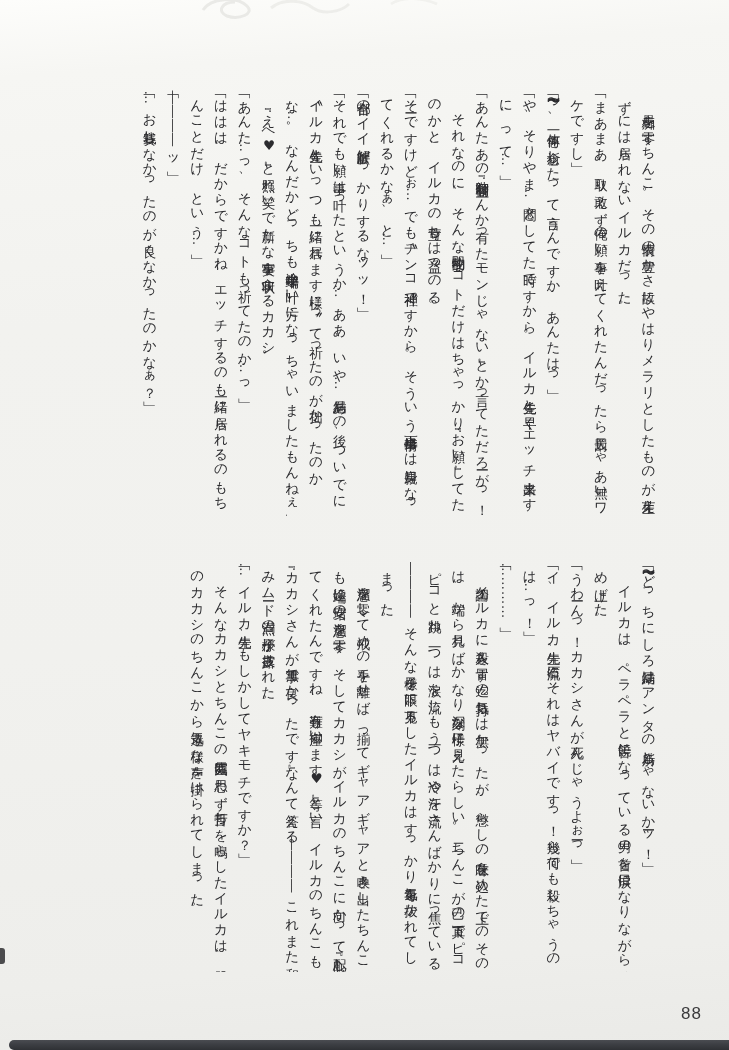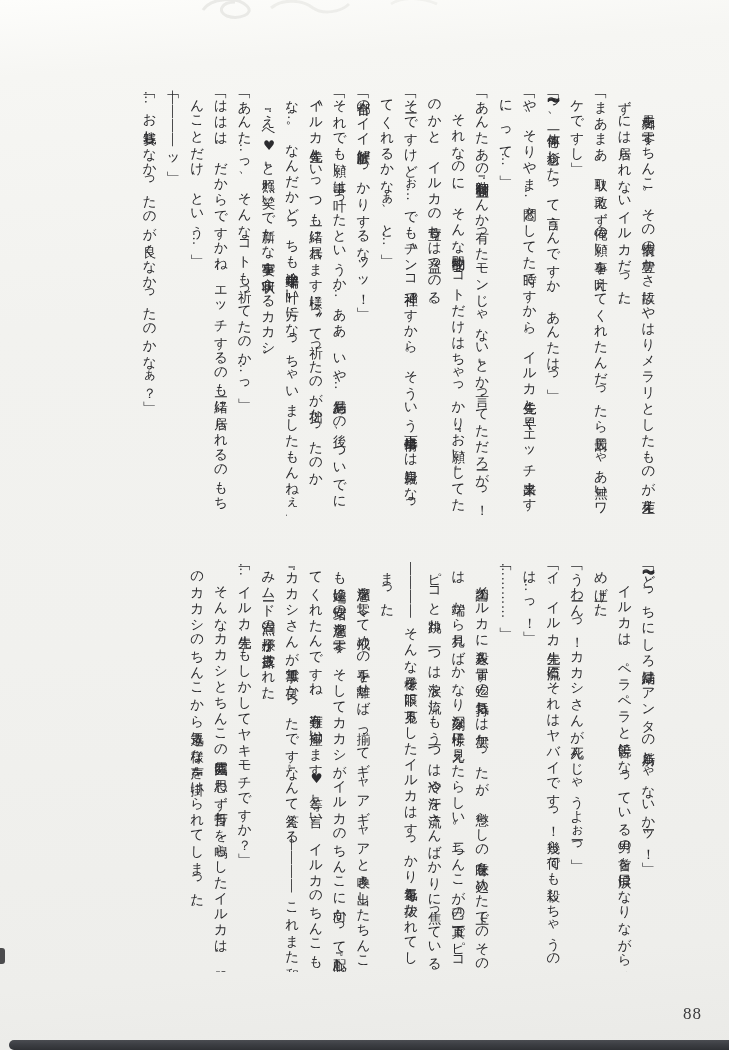--- a/index.html
+++ b/index.html
@@ -44,21 +44,21 @@
   }
   .block-bottom {
     top: 562px;
     height: 410px;
     max-width: 600px;
   }
   .page-number {
     position: absolute;
     top: 1004px;
     right: 27px;
-    font-family: Liberation Serif, serif;
+    font-family: Liberation Sans, sans-serif;
     font-size: 17px;
     letter-spacing: 1px;
     color: #3a3a3c;
   }
   .bleed-artifact {
     position: absolute;
     top: -6px;
     left: 175px;
     opacity: 0.65;
   }

